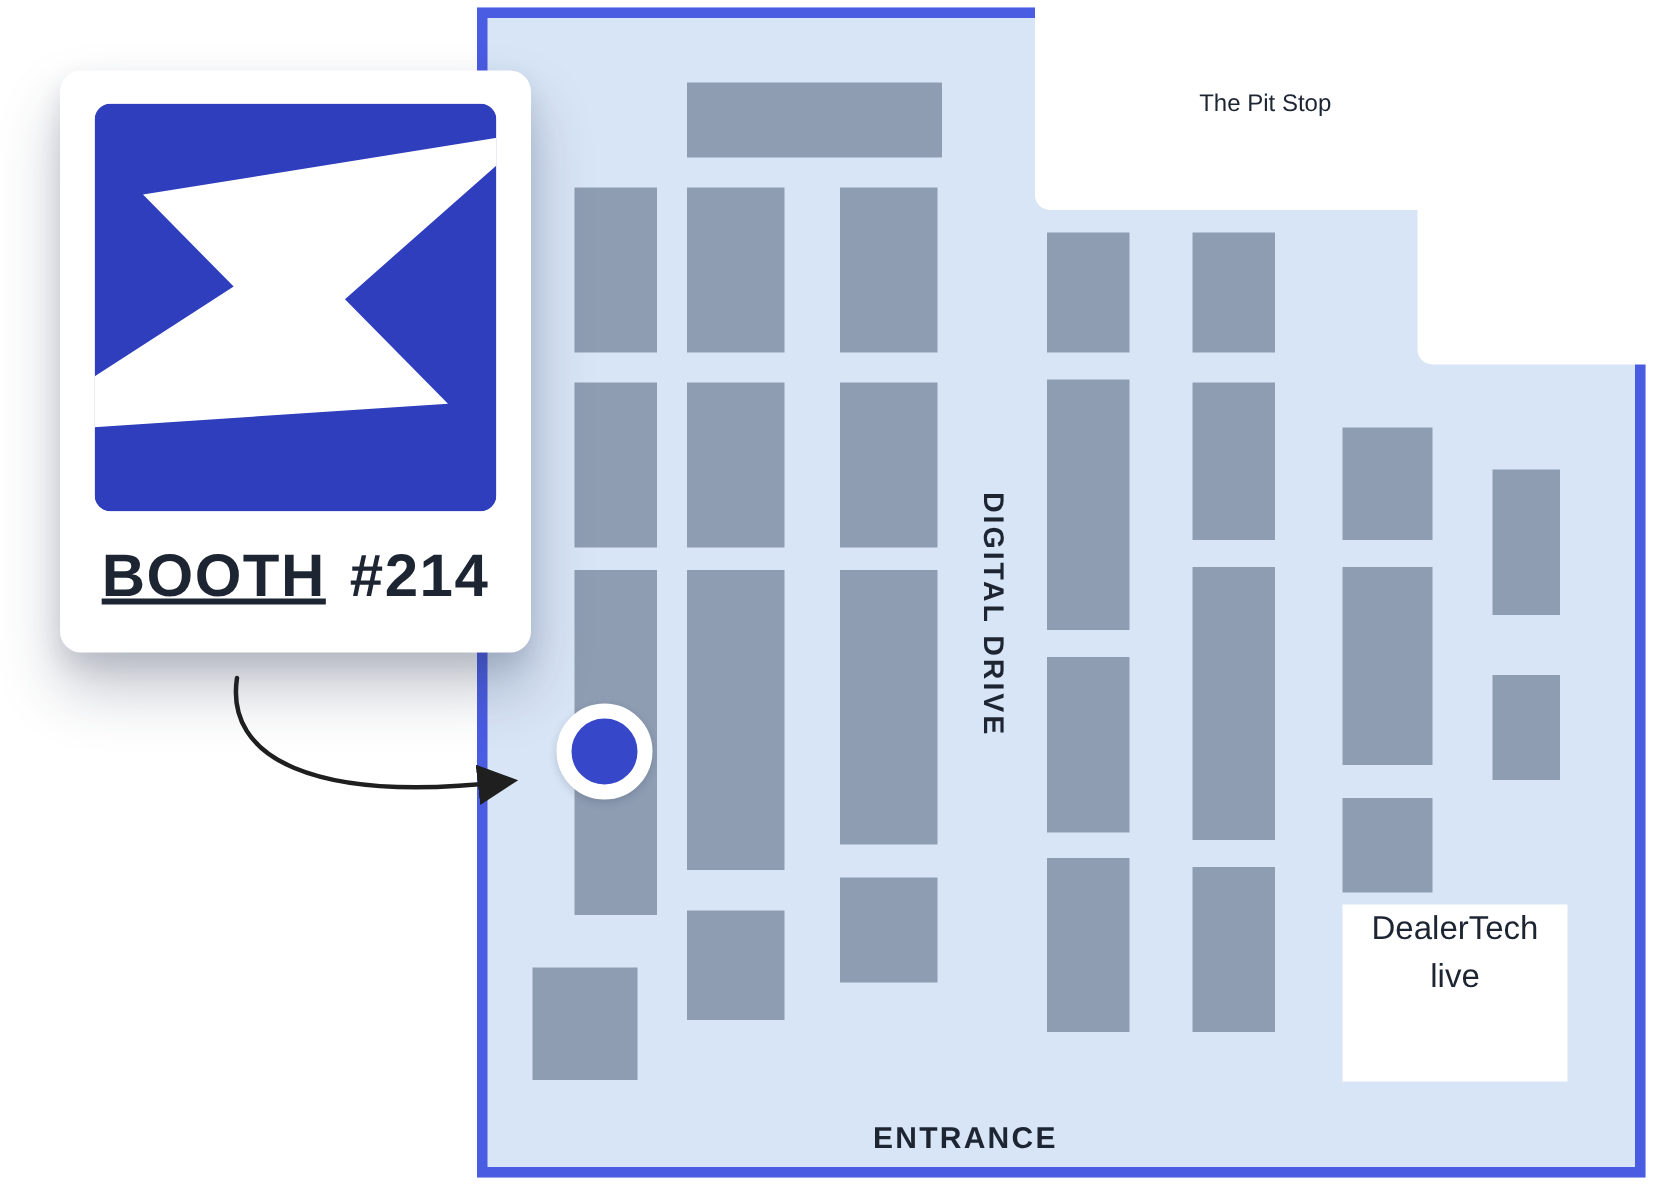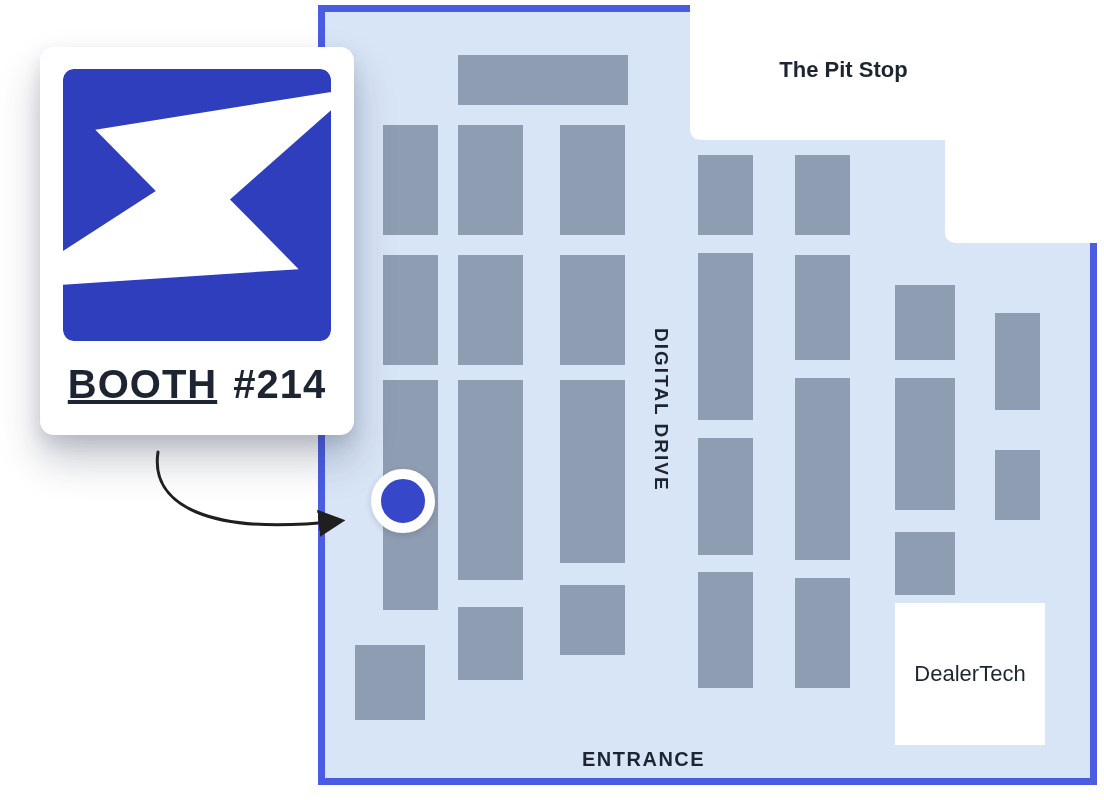--- a/index.html
+++ b/index.html
@@ -37,28 +37,28 @@
   .pit-stop-area {
     left: 690px; top: 0; width: 265px; height: 140px;
     border-bottom-left-radius: 10px;
     display: flex; align-items: center; justify-content: center;
   }
   .right-cutout {
     left: 945px; top: 0; width: 159px; height: 243px;
     border-bottom-left-radius: 10px;
   }
   .dealertech-area {
-    left: 895px; top: 603px; width: 150px; height: 142px;
+    left: 895px; top: 603px; width: 150px; height: 118px;
     z-index: 3;
-    display: flex; align-items: center; justify-content: center;
+    display: flex; justify-content: center;
     text-align: center;
   }
 
   .map-label { color: var(--ink, #1D2533); z-index: 4; }
-  .pit-stop-label { font-size: 22px; font-weight: 700; margin-left: 42px; }
+  .pit-stop-label { font-size: 16px; font-weight: 400; margin-left: 42px; }
   .dealertech-label { font-size: 22px; font-weight: 500; line-height: 1.45; }
   .digital-drive {
     position: absolute;
     left: 641px; top: 315px; height: 190px; width: 40px;
     writing-mode: vertical-rl;
     display: flex; align-items: center; justify-content: center;
     font-size: 19px; font-weight: 600; letter-spacing: 2px;
     z-index: 4;
   }
   .entrance {
@@ -155,20 +155,21 @@
     </div>
 
   <div class="cutout pit-stop-area">
     <div class="map-label pit-stop-label">The Pit Stop</div>
   </div>
   <div class="cutout right-cutout"></div>
 
   <div class="cutout dealertech-area">
     <div class="map-label dealertech-label">
       <div>DealerTech</div>
+      <div>live</div>
     </div>
   </div>
 
   <div class="map-label digital-drive">DIGITAL DRIVE</div>
   <div class="map-label entrance">ENTRANCE</div>
 
   <div class="marker" style="left: 371px; top: 469px;"></div>
 
   <svg class="arrow-svg" width="1104" height="800" viewBox="0 0 1104 800">
     <defs>

